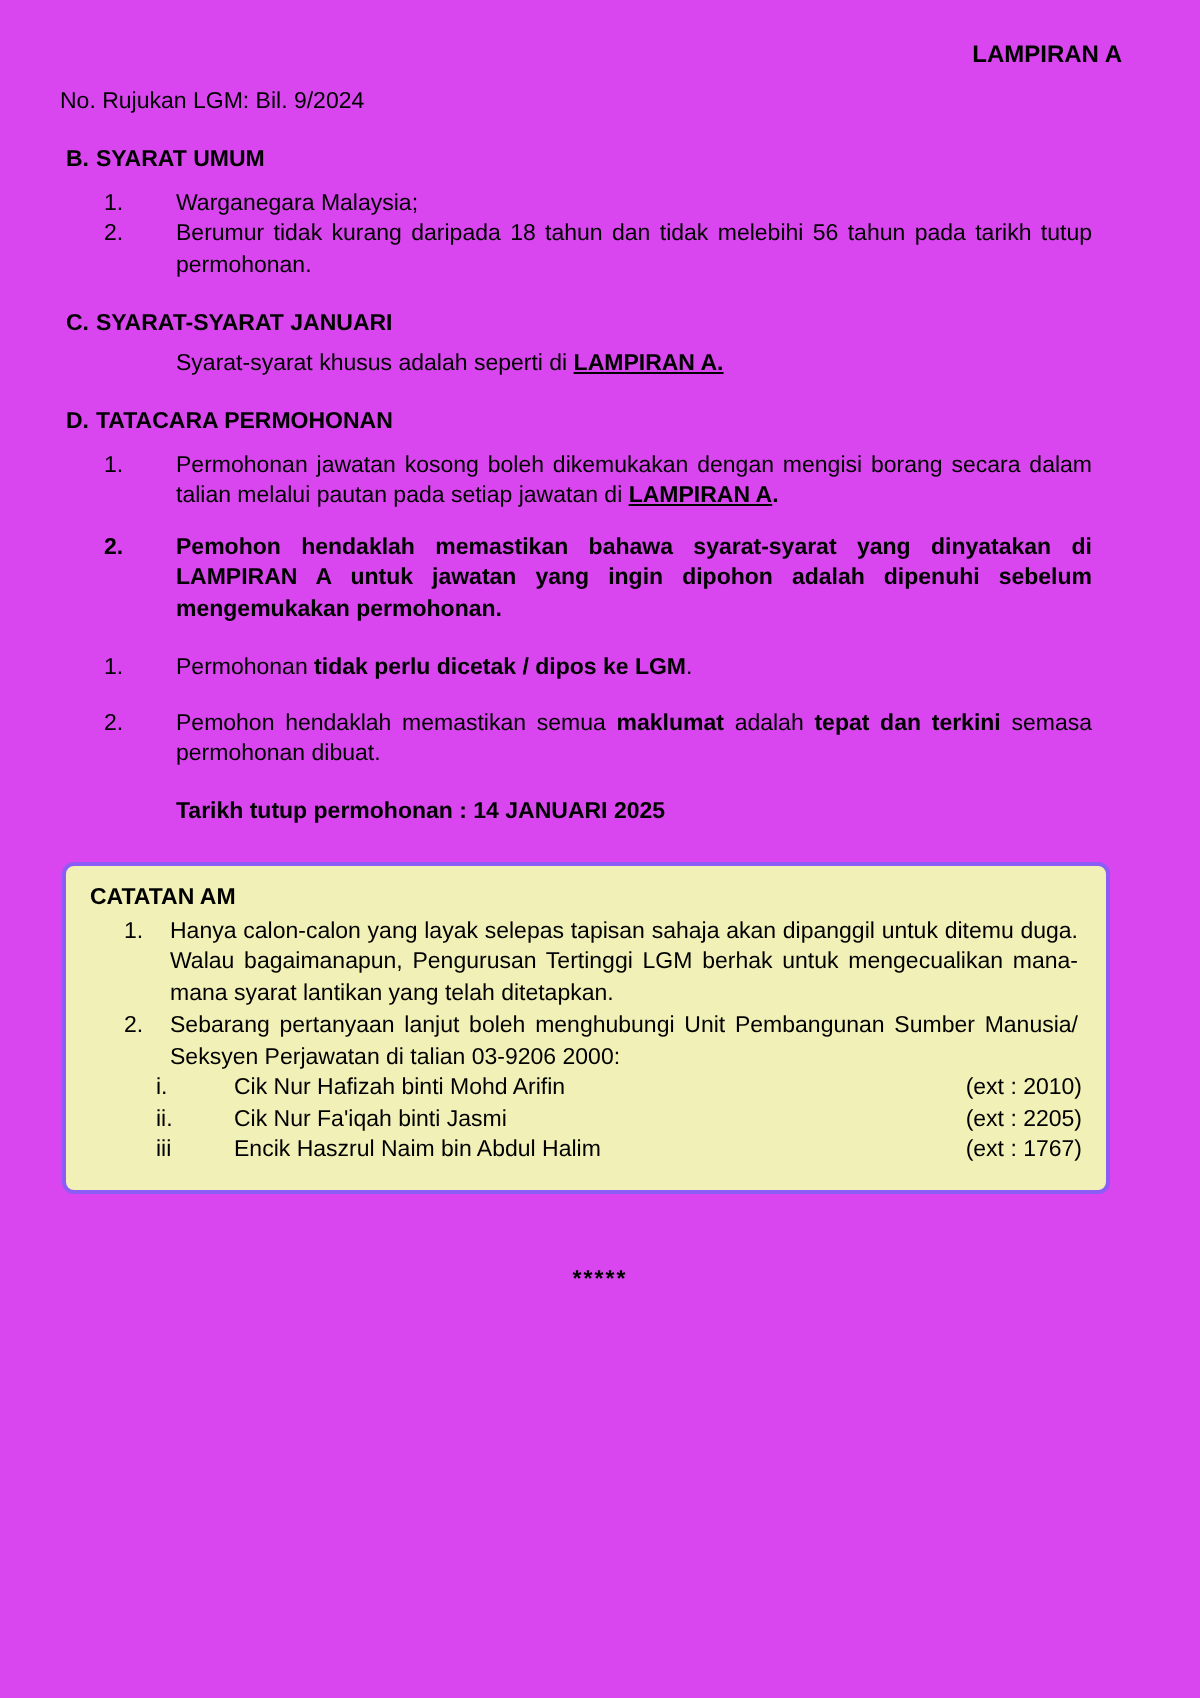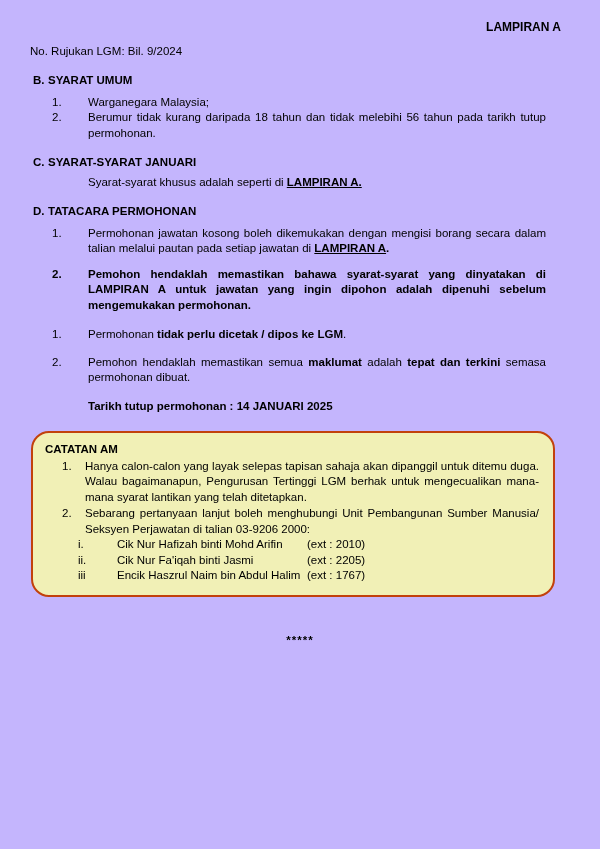--- a/index.html
+++ b/index.html
@@ -1,21 +1,21 @@
 <!DOCTYPE html>
 <html><head>
 <meta charset="utf-8">
 <style>
   html, body { margin: 0; padding: 0; background: #ffffff; }
   .page {
     position: relative;
     width: 600px;
     height: 849px;
     box-sizing: border-box;
-    background: #c4b5fd;
+    background: #d946ef;
     font-family: "Liberation Sans", sans-serif;
     font-size: 11.5px;
     line-height: 15.5px;
     color: #000000;
     padding: 20px 30px 0 30px;
     overflow: hidden;
   }
   .corner {
     text-align: right;
     font-weight: bold;
@@ -44,34 +44,34 @@
 
   .bold { font-weight: bold; }
   .bold-ul { font-weight: bold; text-decoration: underline; }
 
   .deadline { margin-left: 58px; margin-top: 13px; font-weight: bold; }
 
   .notes-box {
     box-sizing: border-box;
     width: 524px;
     margin: 17px 0 0 1px;
-    border: 2px solid #c2410c;
-    border-radius: 18px;
+    border: 2px solid #8b5cf6;
+    border-radius: 6px;
     background: #f1f0b6;
     padding: 9px 12px 11px 12px;
   }
   .notes-title { font-weight: bold; }
   .notes-li { display: flex; margin-top: 1px; }
   .notes-li .num { flex: 0 0 23px; margin-left: 17px; }
   .notes-li .txt { flex: 1; margin-right: 2px; text-align: justify; }
 
   .contact-row { display: flex; }
   .contact-row .roman { flex: 0 0 39px; margin-left: 33px; }
   .contact-row .cname { flex: 0 0 190px; }
-  .contact-row .ext   { flex: 1; }
+  .contact-row .ext   { flex: 1; text-align: right; }
 
   .asterisks {
     margin-top: 36px;
     text-align: center;
     font-weight: bold;
     letter-spacing: 1px;
   }
 </style>
 </head>
 <body>

